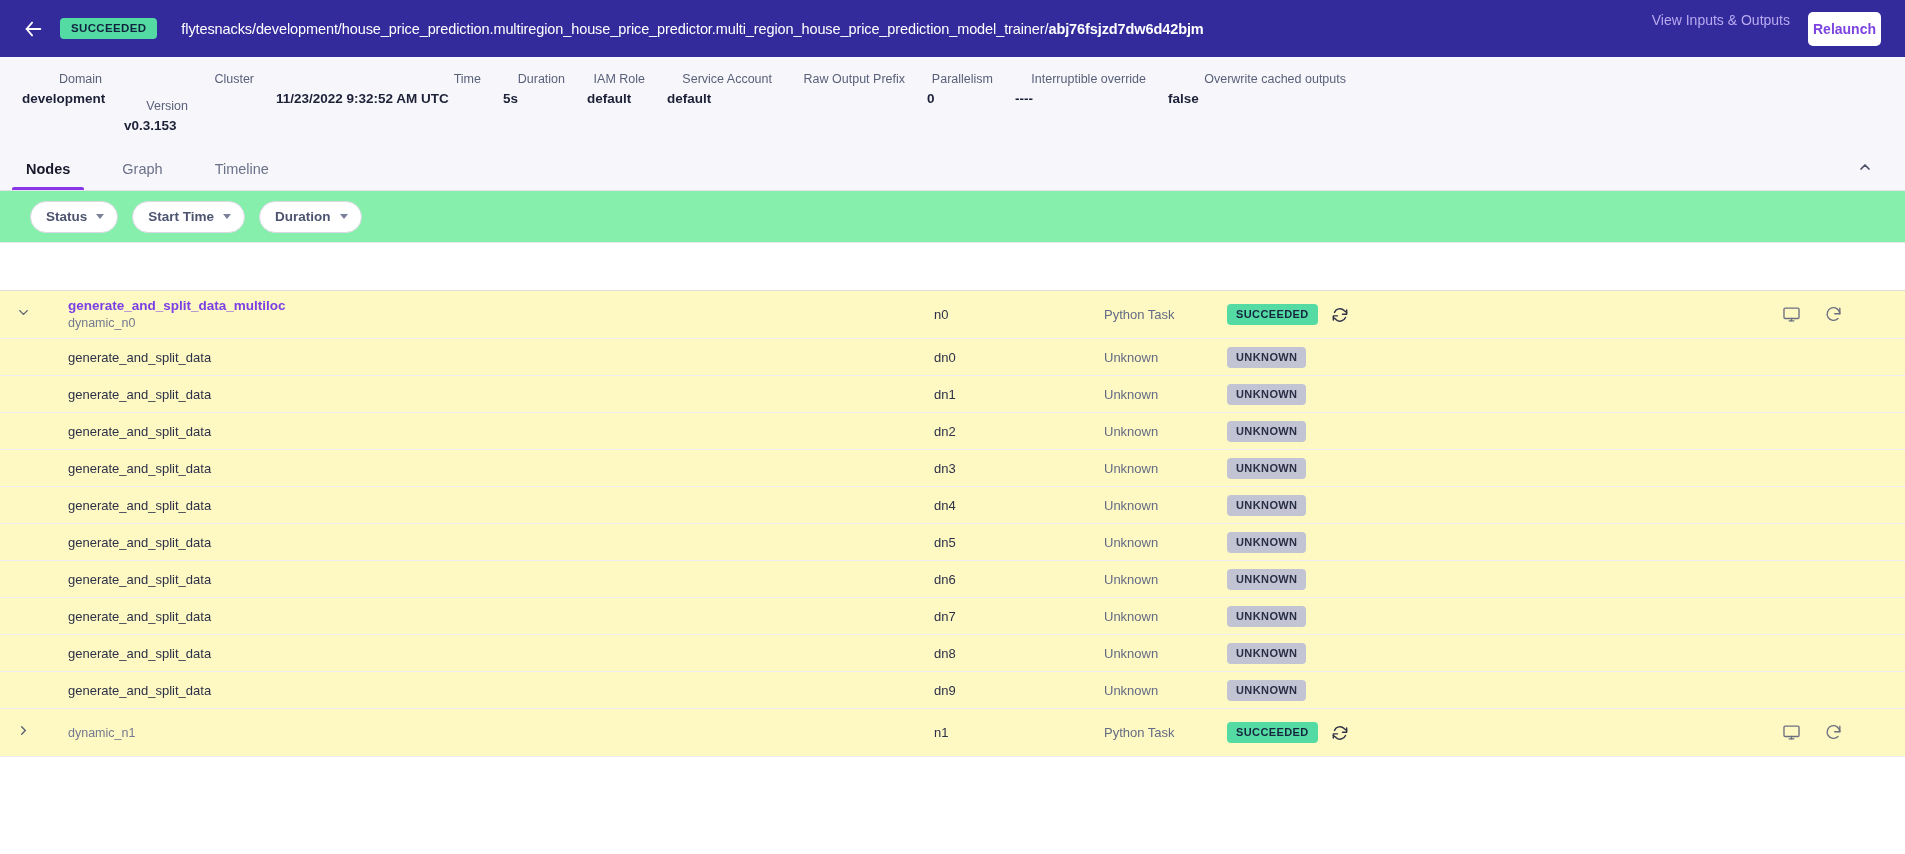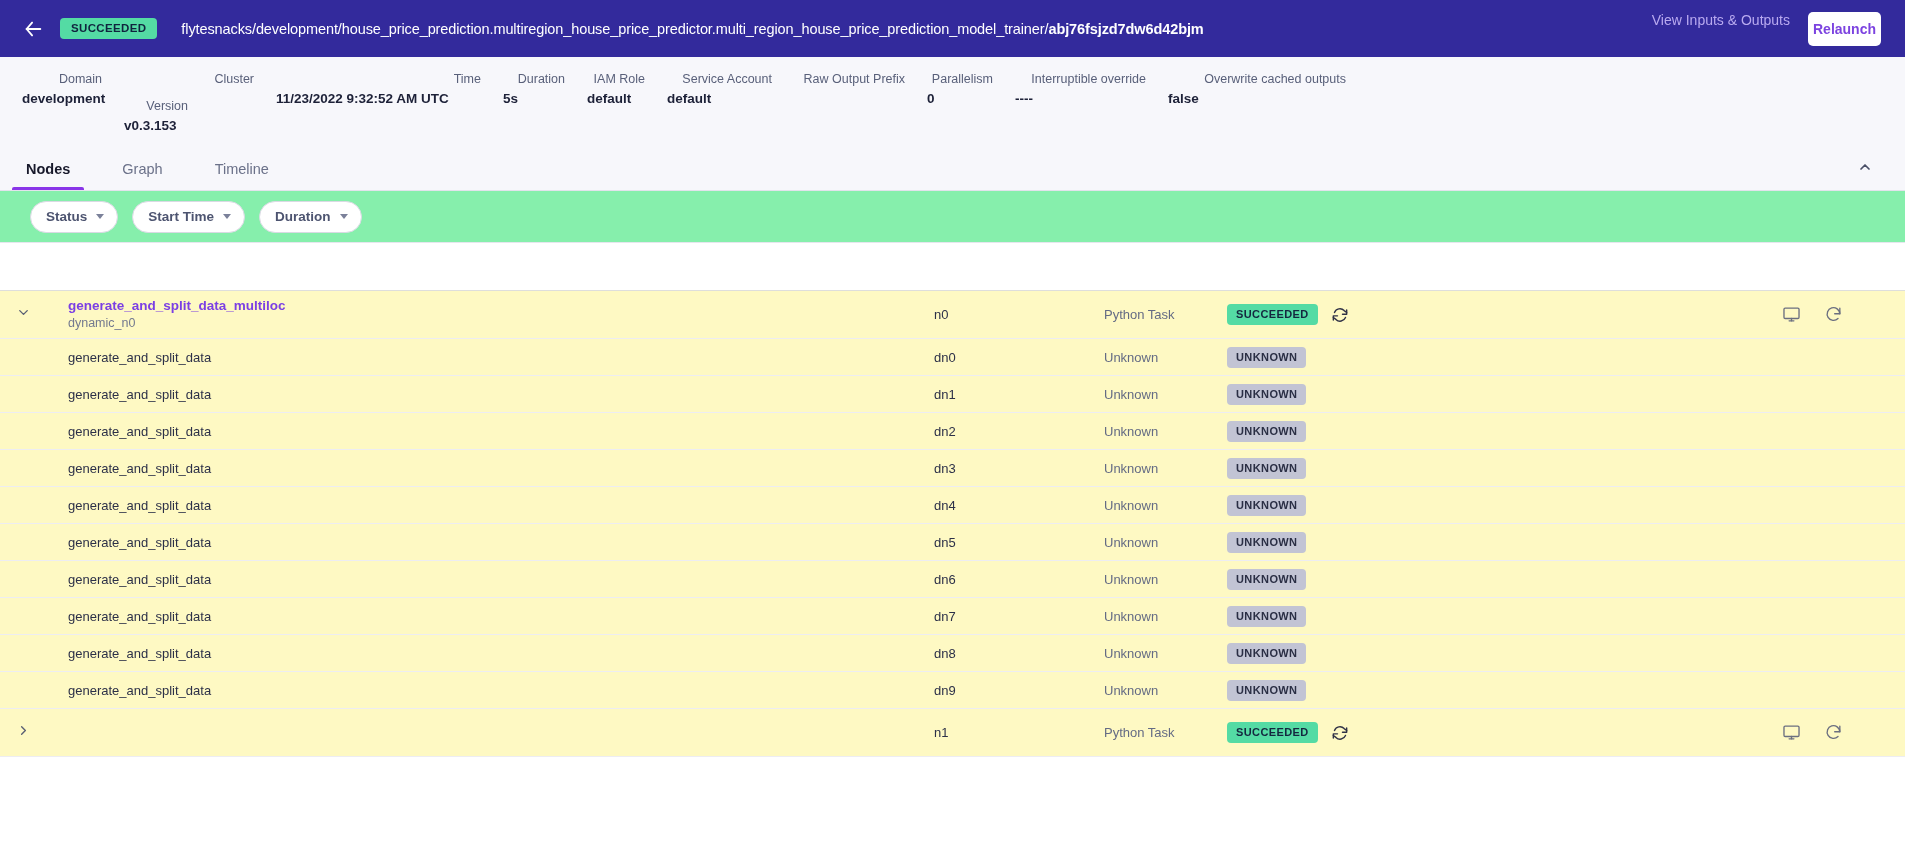--- a/index.html
+++ b/index.html
@@ -575,20 +575,21 @@
         <div class="col-spacer"></div>
         <div class="col-actions"></div>
       </div>
       <div class="node-row parent">
         <div class="col-chevron">
           <span><svg width="15" height="15" viewBox="0 0 24 24" fill="none" stroke="#5a6074" stroke-width="2.2" stroke-linecap="round" stroke-linejoin="round">
               <polyline points="9 6 15 12 9 18"></polyline>
             </svg></span>
         </div>
         <div class="col-name">
+          <div class="node-subtitle">dynamic_n1</div>
         </div>
         <div class="col-nodeid">n1</div>
         <div class="col-type">Python Task</div>
         <div class="col-status">
           <span class="status-pill succeeded">SUCCEEDED</span>
           <span class="cache-icon">
             <svg width="20" height="20" viewBox="0 0 24 24" fill="none" stroke="#303246" stroke-width="1.7" stroke-linecap="round" stroke-linejoin="round">
               <polyline points="20 6 20 11 15 11"></polyline>
               <path d="M18.6 15a7 7 0 0 1-11.5 2.3L4 15"></path>
               <polyline points="4 18 4 13 9 13"></polyline>

